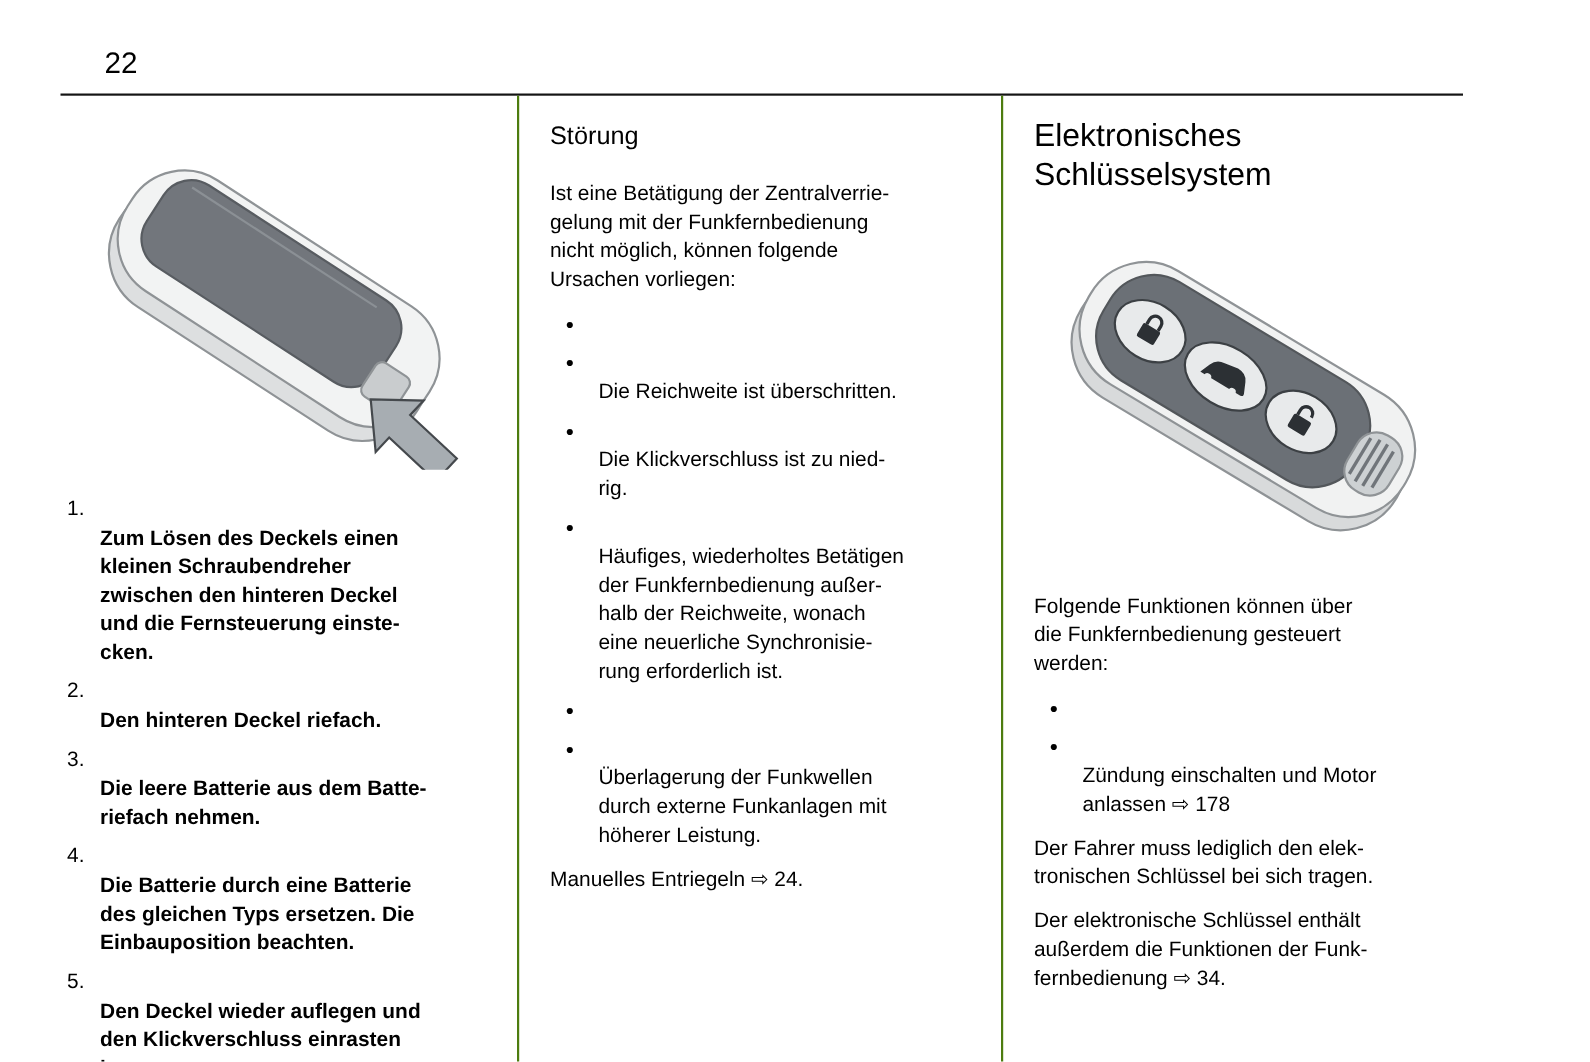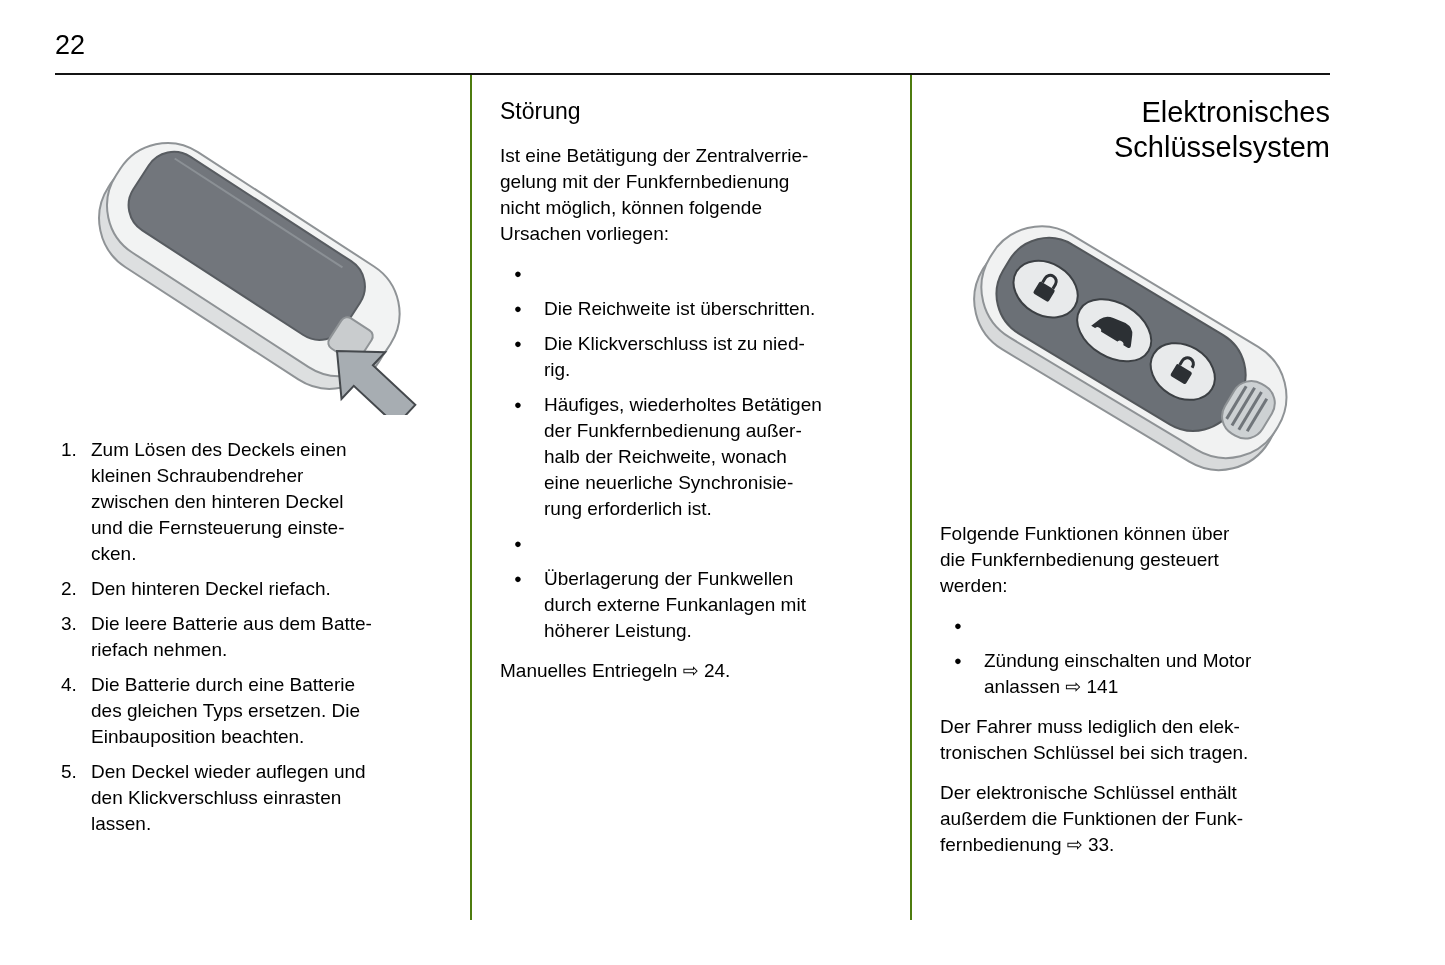--- a/index.html
+++ b/index.html
@@ -7,47 +7,48 @@
   body {
     width: 1445px; height: 965px;
     font-family: "Liberation Sans", sans-serif;
     color: #000;
     overflow: hidden;
     position: relative;
   }
   .header {
     display: flex;
     align-items: center;
-    padding: 30px 115px 0 55px;
+    padding: 42px 115px 0 55px;
+    margin-left: 40px;
   }
   .page-num { font-size: 27px; width: 115px; flex: none; }
   .page-title { font-size: 27px; font-weight: bold; }
   .rule {
     margin: 12px 115px 0 55px;
     border-top: 2px solid #141414;
     height: 0;
   }
   .cols {
     margin: 0 115px 0 55px;
     display: grid;
     grid-template-columns: 415px 440px 420px;
     min-height: 845px;
   }
   .col { padding-top: 20px; }
   .col.with-divider { border-left: 2px solid #4d7c0f; padding-left: 28px; }
-  .body-text { font-size: 19px; line-height: 26px; white-space: pre-line; }
+  .body-text { font-size: 19px; line-height: 26px; white-space: pre-line; margin-top: 27px; }
   .h2 { font-size: 23px; line-height: 28px; font-weight: normal; margin: 2px 0 18px 0; }
-  .h1 { font-size: 29px; line-height: 35px; font-weight: normal; white-space: pre-line; margin: 0 0 12px 0; text-align: right; }
+  .h1 { font-size: 29px; line-height: 35px; font-weight: normal; white-space: pre-line; margin: 0 0 12px 0; }
   .fig { margin: 4px 0 18px 0; }
   .fig1 { margin-left: 14px; }
   .fig2 { margin-left: 2px; margin-bottom: 22px; }
   .steps { padding-left: 6px; margin-top: 4px; }
   .step { display: flex; margin-bottom: 9px; }
   .step-num { width: 30px; flex: none; font-size: 19px; line-height: 26px; }
-  .step-text { flex: 1; }
+  .step-text { flex: 1; font-weight: bold; }
   .intro { margin-bottom: 14px; }
   .bullets { margin-bottom: 6px; }
   .bullet-item { display: flex; padding-left: 14px; margin-bottom: 9px; }
   .dot { width: 30px; flex: none; font-size: 13px; line-height: 26px; }
   .bt { flex: 1; }
   .para { margin-top: 14px; }
 </style>
 </head>
 <body>
 
@@ -184,23 +185,23 @@
     <div class="body-text intro">Folgende Funktionen können über
 die Funkfernbedienung gesteuert
 werden:</div>
     <div class="bullets">
       <div class="bullet-item">
         <span class="dot">●</span>
       </div>
       <div class="bullet-item">
         <span class="dot">●</span>
         <span class="bt body-text">Zündung einschalten und Motor
-anlassen ⇨ 141</span>
+anlassen ⇨ 178</span>
       </div>
     </div>
     <div class="body-text para">Der Fahrer muss lediglich den elek-
 tronischen Schlüssel bei sich tragen.</div>
     <div class="body-text para">Der elektronische Schlüssel enthält
 außerdem die Funktionen der Funk-
-fernbedienung ⇨ 33.</div>
+fernbedienung ⇨ 34.</div>
   </div>
 
 </div>
 
 </body></html>

